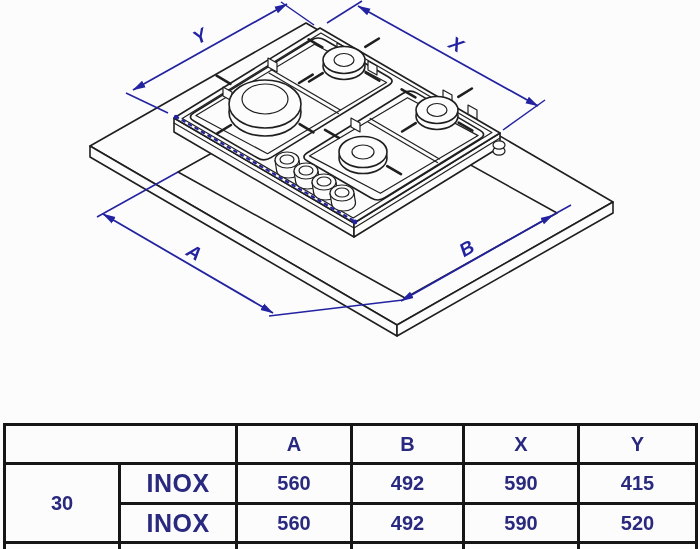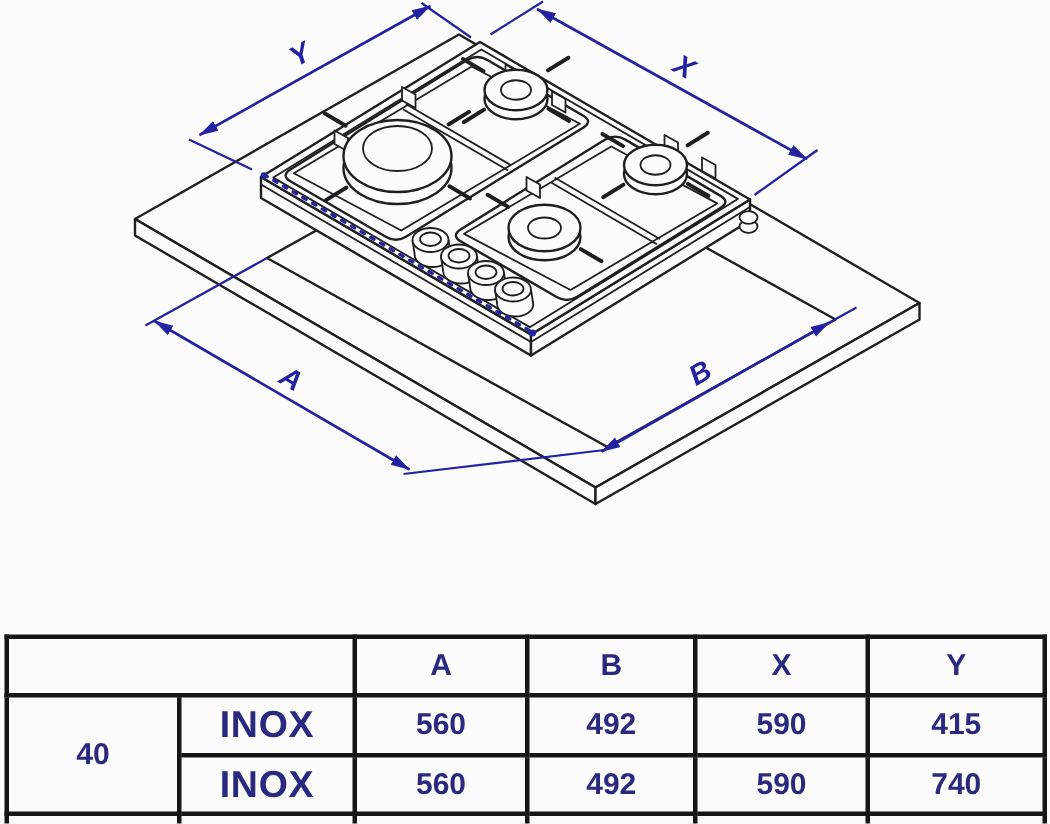--- a/index.html
+++ b/index.html
@@ -203,33 +203,33 @@
   </colgroup>
   <tbody>
     <tr class="r1">
       <td colspan="2"></td>
       <td>A</td>
       <td>B</td>
       <td>X</td>
       <td>Y</td>
     </tr>
     <tr class="r2">
-      <td rowspan="2">40</td>
+      <td rowspan="2">30</td>
       <td class="finish">INOX</td>
       <td>560</td>
       <td>492</td>
       <td>590</td>
       <td>415</td>
     </tr>
     <tr class="r3">
       <td class="finish">INOX</td>
       <td>560</td>
       <td>492</td>
       <td>590</td>
-      <td>740</td>
+      <td>520</td>
     </tr>
     <tr class="stub">
       <td></td>
       <td></td>
       <td></td>
       <td></td>
       <td></td>
       <td></td>
     </tr>
   </tbody>

